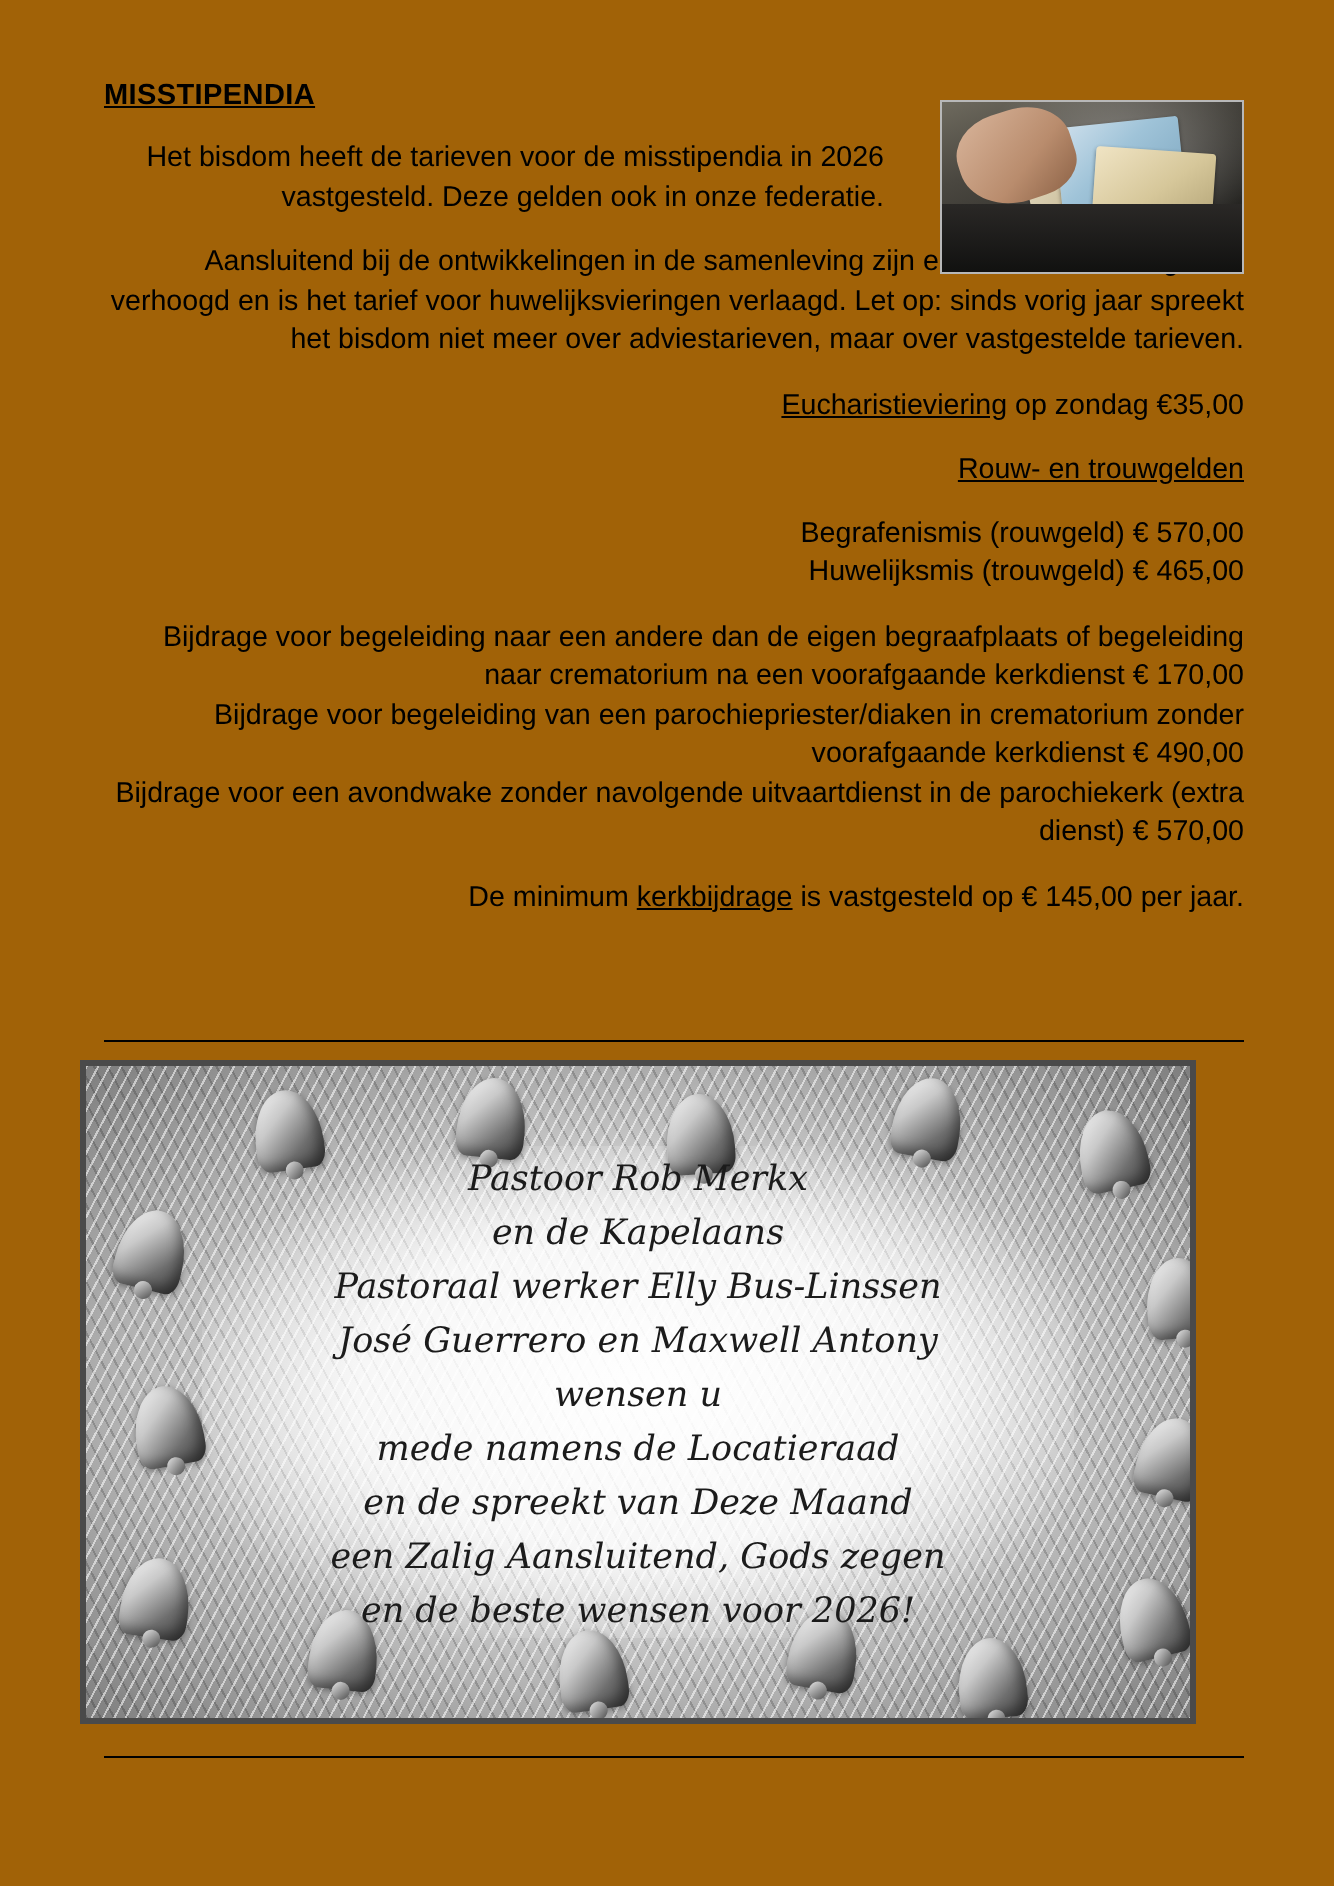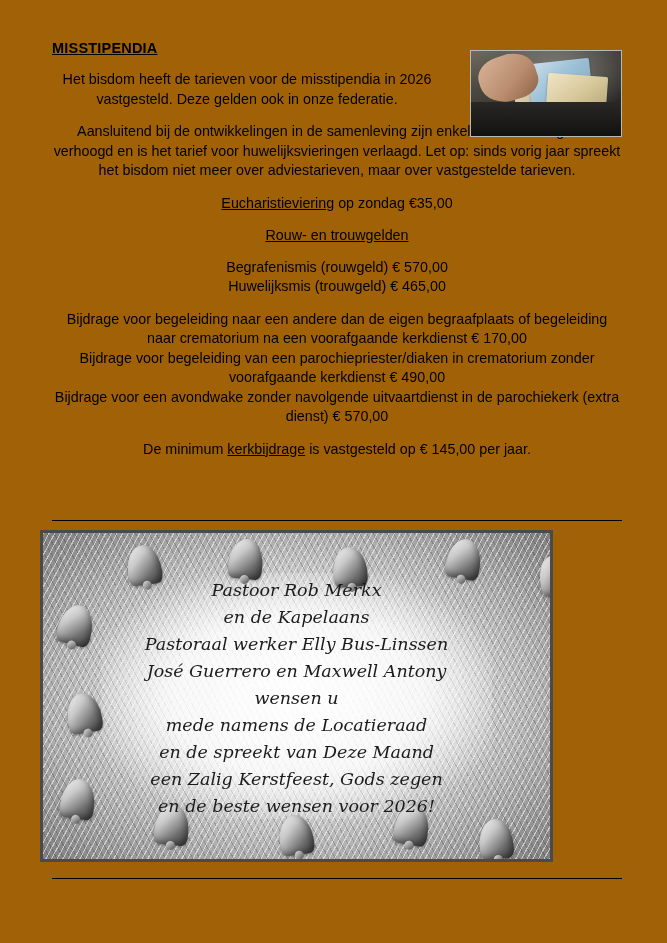--- a/index.html
+++ b/index.html
@@ -32,21 +32,21 @@
     font-size: 14.5px;
     font-weight: bold;
     text-decoration: underline;
     letter-spacing: 0.2px;
     margin: 0 0 14px 0;
   }
   .para {
     font-size: 14.3px;
     line-height: 19.5px;
     margin: 0 0 13px 0;
-    text-align: center;
+    text-align: right;
   }
   .para.narrow {
     width: 390px;
   }
   .para.tight {
     margin-bottom: 12px;
   }
   .u {
     text-decoration: underline;
   }
@@ -111,21 +111,21 @@
     height: 0;
     border-top: 1px solid #000000;
   }
   .rule.top { top: 520px; }
   .rule.bottom { top: 878px; }
 
   .card {
     position: absolute;
     left: 40px;
     top: 530px;
-    width: 513px;
+    width: 558px;
     height: 332px;
     border: 3px solid #4a4a4a;
     box-sizing: border-box;
     overflow: hidden;
     background: #cfcfcf;
   }
   .card-bg {
     position: absolute;
     inset: 0;
     background:
@@ -229,20 +229,20 @@
     <div class="bell" style="left:436px; top:286px; transform:rotate(-5deg);"></div>
 
     <div class="card-text">
       <div>Pastoor Rob Merkx</div>
       <div>en de Kapelaans</div>
       <div>Pastoraal werker Elly Bus-Linssen</div>
       <div>José Guerrero en Maxwell Antony</div>
       <div>wensen u</div>
       <div>mede namens de Locatieraad</div>
       <div>en de spreekt van Deze Maand</div>
-      <div>een Zalig Kerstfeest, Gods zegen</div>
+      <div>een Zalig Aansluitend, Gods zegen</div>
       <div>en de beste wensen voor 2026!</div>
     </div>
   </div>
 
   <div class="rule bottom"></div>
 
 </div>
 
 </body></html>

